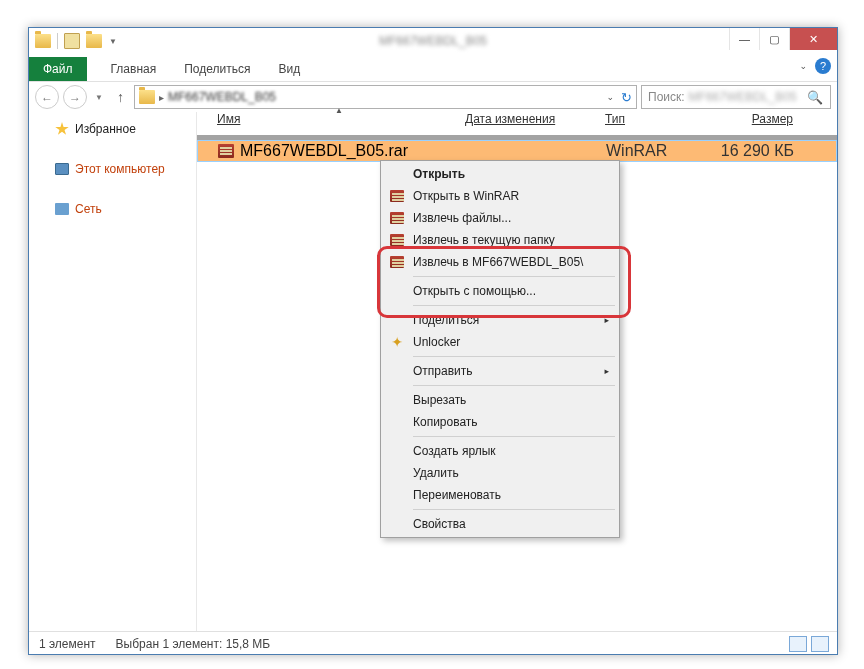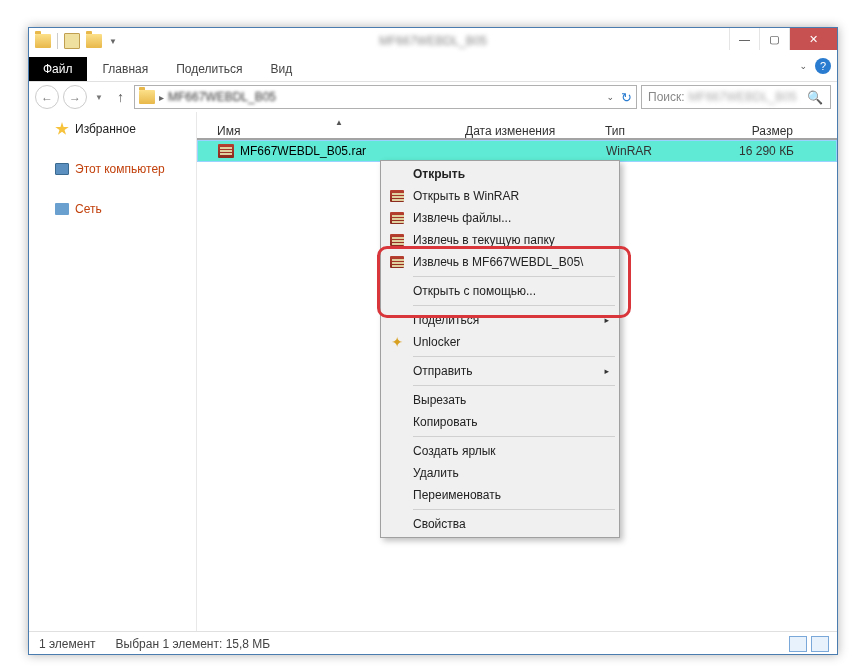--- a/index.html
+++ b/index.html
@@ -10,21 +10,21 @@
 .folder-icon-small { width: 16px; height: 14px; background: linear-gradient(#fce08a, #e8b84a); border-radius: 1px; position: relative; }
 .folder-icon-small::before { content: ""; position: absolute; top: -3px; left: 0; width: 6px; height: 3px; background: #e8b84a; border-radius: 1px 1px 0 0; }
 .qat-icon { width: 16px; height: 16px; background: #f0e0a0; border: 1px solid #c0a050; border-radius: 1px; }
 .qat-sep { width: 1px; height: 16px; background: #ccc; }
 .qat-dd { width: 10px; height: 10px; display: flex; align-items: center; justify-content: center; color: #666; font-size: 8px; }
 .titlebar .title-text { position: absolute; left: 50%; transform: translateX(-50%); color: #888; font-size: 12px; filter: blur(2px); }
 .win-controls { position: absolute; right: 0; top: 0; display: flex; height: 22px; }
 .win-btn { width: 30px; height: 22px; display: flex; align-items: center; justify-content: center; font-size: 11px; color: #333; background: #fff; border-left: 1px solid #e5e5e5; }
 .win-btn.close { background: #c75050; color: #fff; width: 48px; }
 .ribbon-tabs { height: 28px; display: flex; align-items: flex-end; padding-left: 0; border-bottom: 1px solid #e1e1e1; position: relative; }
-.file-tab { background: #000000; color: #fff; padding: 5px 14px; font-size: 12px; margin-right: 2px; }
+.file-tab { background: #15803d; color: #fff; padding: 5px 14px; font-size: 12px; margin-right: 10px; }
 .rtab { padding: 5px 14px; font-size: 12px; color: #444; cursor: default; }
 .ribbon-right { position: absolute; right: 6px; top: 4px; display: flex; gap: 8px; align-items: center; }
 .help-icon { width: 16px; height: 16px; border-radius: 50%; background: #2a7cd0; color: #fff; font-size: 11px; display: flex; align-items: center; justify-content: center; }
 .chevron-dd { font-size: 9px; color: #555; }
 .nav-row { height: 30px; display: flex; align-items: center; padding: 3px 6px; gap: 4px; }
 .nav-btn { width: 24px; height: 24px; border: 1px solid #ccc; border-radius: 50%; display: flex; align-items: center; justify-content: center; color: #777; font-size: 12px; }
 .nav-dd { font-size: 8px; color: #777; padding: 0 4px; }
 .nav-up { font-size: 14px; color: #555; padding: 0 6px; }
 .addr-bar { flex: 1; height: 24px; border: 1px solid #b0b0b0; display: flex; align-items: center; padding: 0 4px; gap: 4px; position: relative; }
 .addr-crumb { font-size: 12px; color: #333; filter: blur(1.5px); }
@@ -35,28 +35,28 @@
 .search-icon { position: absolute; right: 6px; color: #888; font-size: 13px; }
 .body { display: flex; height: 519px; }
 .sidebar { width: 168px; border-right: 1px solid #e8e8e8; padding: 6px 8px; overflow: hidden; }
 .sb-item { display: flex; align-items: center; gap: 6px; padding: 4px 10px 4px 24px; font-size: 12px; color: #c2410c; position: relative; }
 .sb-fav { color: #222; }
 .star-icon { width: 14px; height: 14px; background: #f7c23c; clip-path: polygon(50% 0,61% 35%,98% 35%,68% 57%,79% 91%,50% 70%,21% 91%,32% 57%,2% 35%,39% 35%); }
 .pc-icon { width: 14px; height: 12px; background: #5a8fc0; border: 1px solid #3a6a90; border-radius: 1px; }
 .net-icon { width: 14px; height: 12px; background: #6aa0d0; border-radius: 1px; }
 .sb-group { padding-left: 18px; }
 .main { flex: 1; display: flex; flex-direction: column; }
-.columns { height: 28px; display: flex; align-items: flex-end; font-size: 12px; color: #333; padding-left: 14px; border-bottom: 2px solid #a3a3a3; }
+.columns { height: 28px; display: flex; align-items: flex-start; font-size: 12px; color: #333; padding-left: 14px; border-bottom: 5px solid #a3a3a3; text-decoration: underline; }
 .col { padding: 0 6px; position: relative; }
 .col-name { width: 248px; }
 .col-date { width: 140px; }
 .col-type { width: 100px; }
 .col-size { width: 100px; text-align: right; }
 .sort-arrow { font-size: 8px; color: #555; position: absolute; top: -6px; left: 50%; }
-.file-row { height: 22px; display: flex; align-items: center; font-size: 12px; padding-left: 14px; background: #5eead4; border: 1px solid #99d1ff; }
+.file-row { height: 22px; display: flex; align-items: center; font-size: 16px; padding-left: 14px; background: #fdba74; border: 1px solid #99d1ff; }
 .rar-icon { width: 16px; height: 14px; background: linear-gradient(#b84030, #8a2a1e); border-radius: 1px; margin-right: 6px; position: relative; }
 .rar-icon::after { content: ""; position: absolute; left: 2px; top: 3px; width: 12px; height: 2px; background: #e0d0a0; box-shadow: 0 3px 0 #e0d0a0, 0 6px 0 #e0d0a0; }
 .cell { padding: 0 6px; }
 .cell-name { width: 248px; display: flex; align-items: center; }
 .cell-date { width: 140px; color: #666; }
 .cell-type { width: 100px; color: #333; }
 .cell-size { width: 100px; text-align: right; color: #333; }
 .statusbar { height: 24px; border-top: 1px solid #e0e0e0; display: flex; align-items: center; padding: 0 10px; font-size: 12px; color: #444; gap: 20px; position: relative; }
 .view-icons { position: absolute; right: 8px; display: flex; gap: 4px; }
 .view-icon { width: 18px; height: 16px; border: 1px solid #7aa8d8; background: #e8f2fc; }

